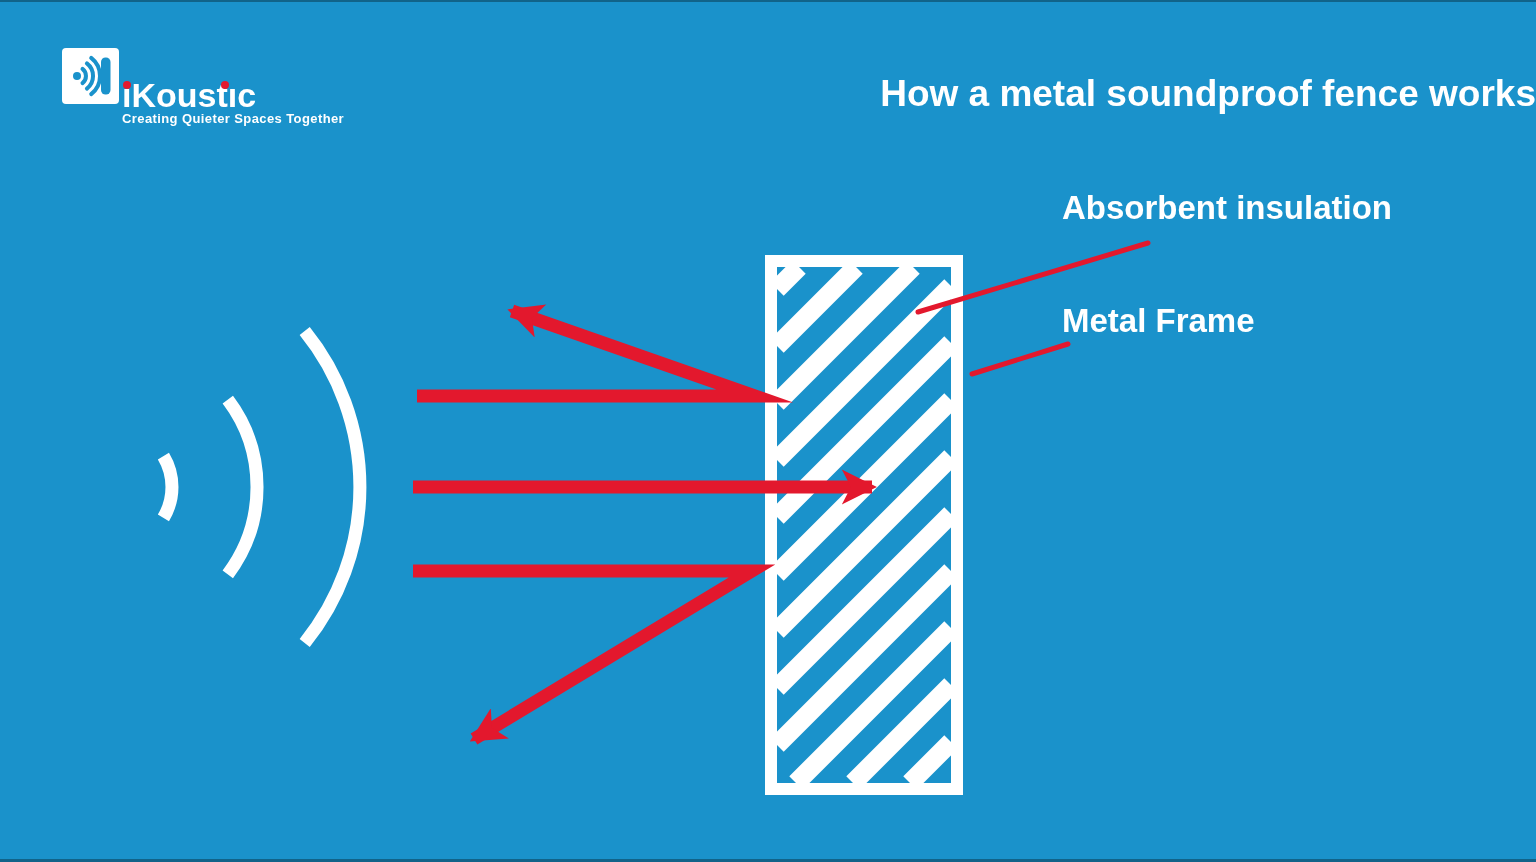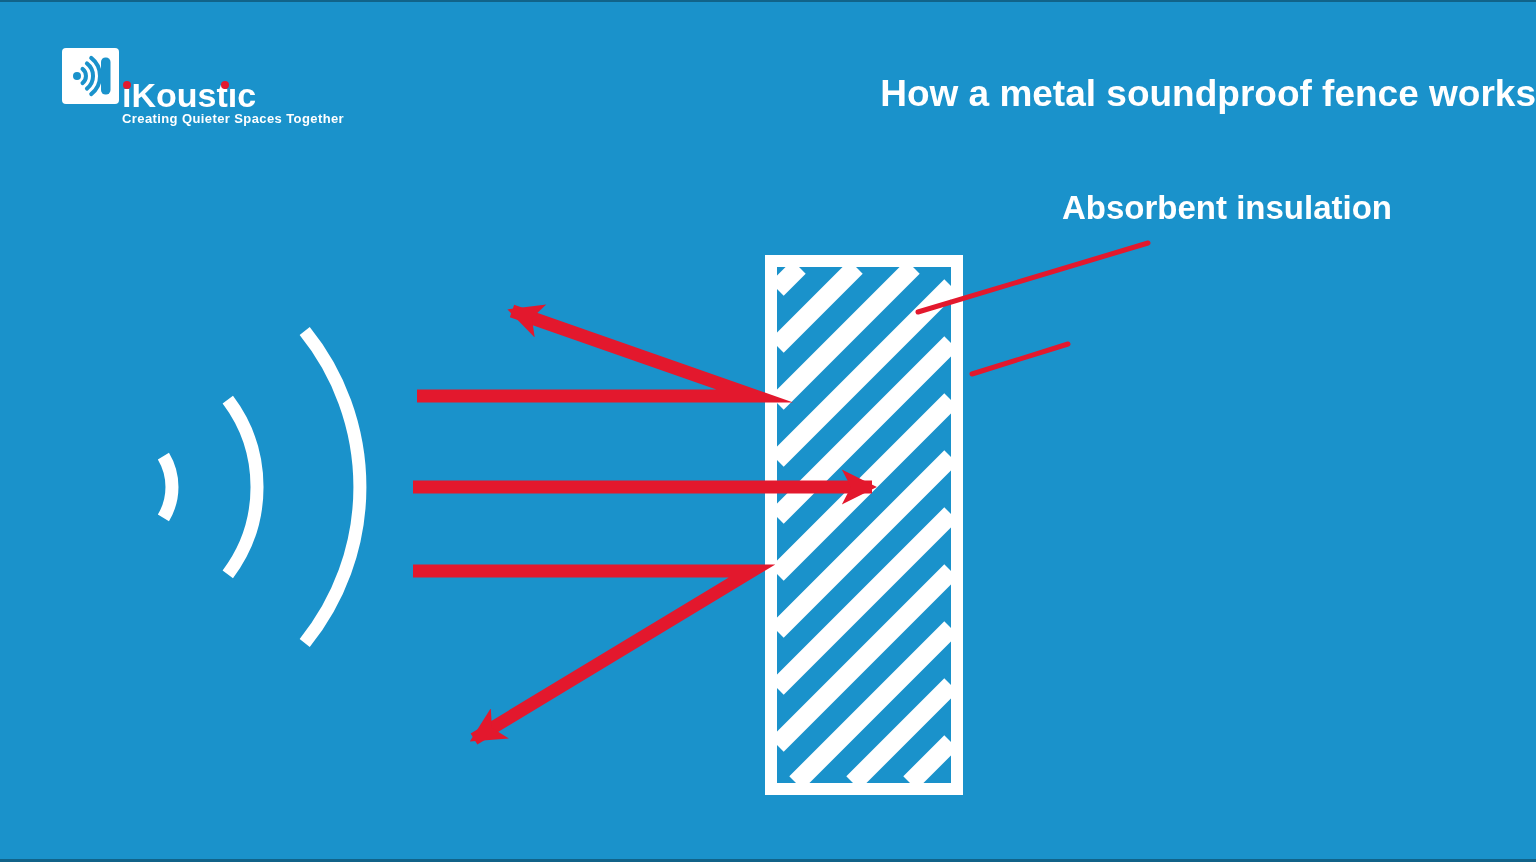--- a/index.html
+++ b/index.html
@@ -146,14 +146,15 @@
       <polyline class="arrow" points="413,571 752,571 474,739" marker-end="url(#arrowhead)"></polyline>
     </g>
 
     <g>
       <line class="leader" x1="918" y1="312" x2="1148" y2="243"></line>
       <line class="leader" x1="972" y1="374" x2="1068" y2="344"></line>
     </g>
   </svg>
 
   <div class="label label-absorbent">Absorbent insulation</div>
+  <div class="label label-metal">Metal Frame</div>
 
 </div>
 
 </body></html>

